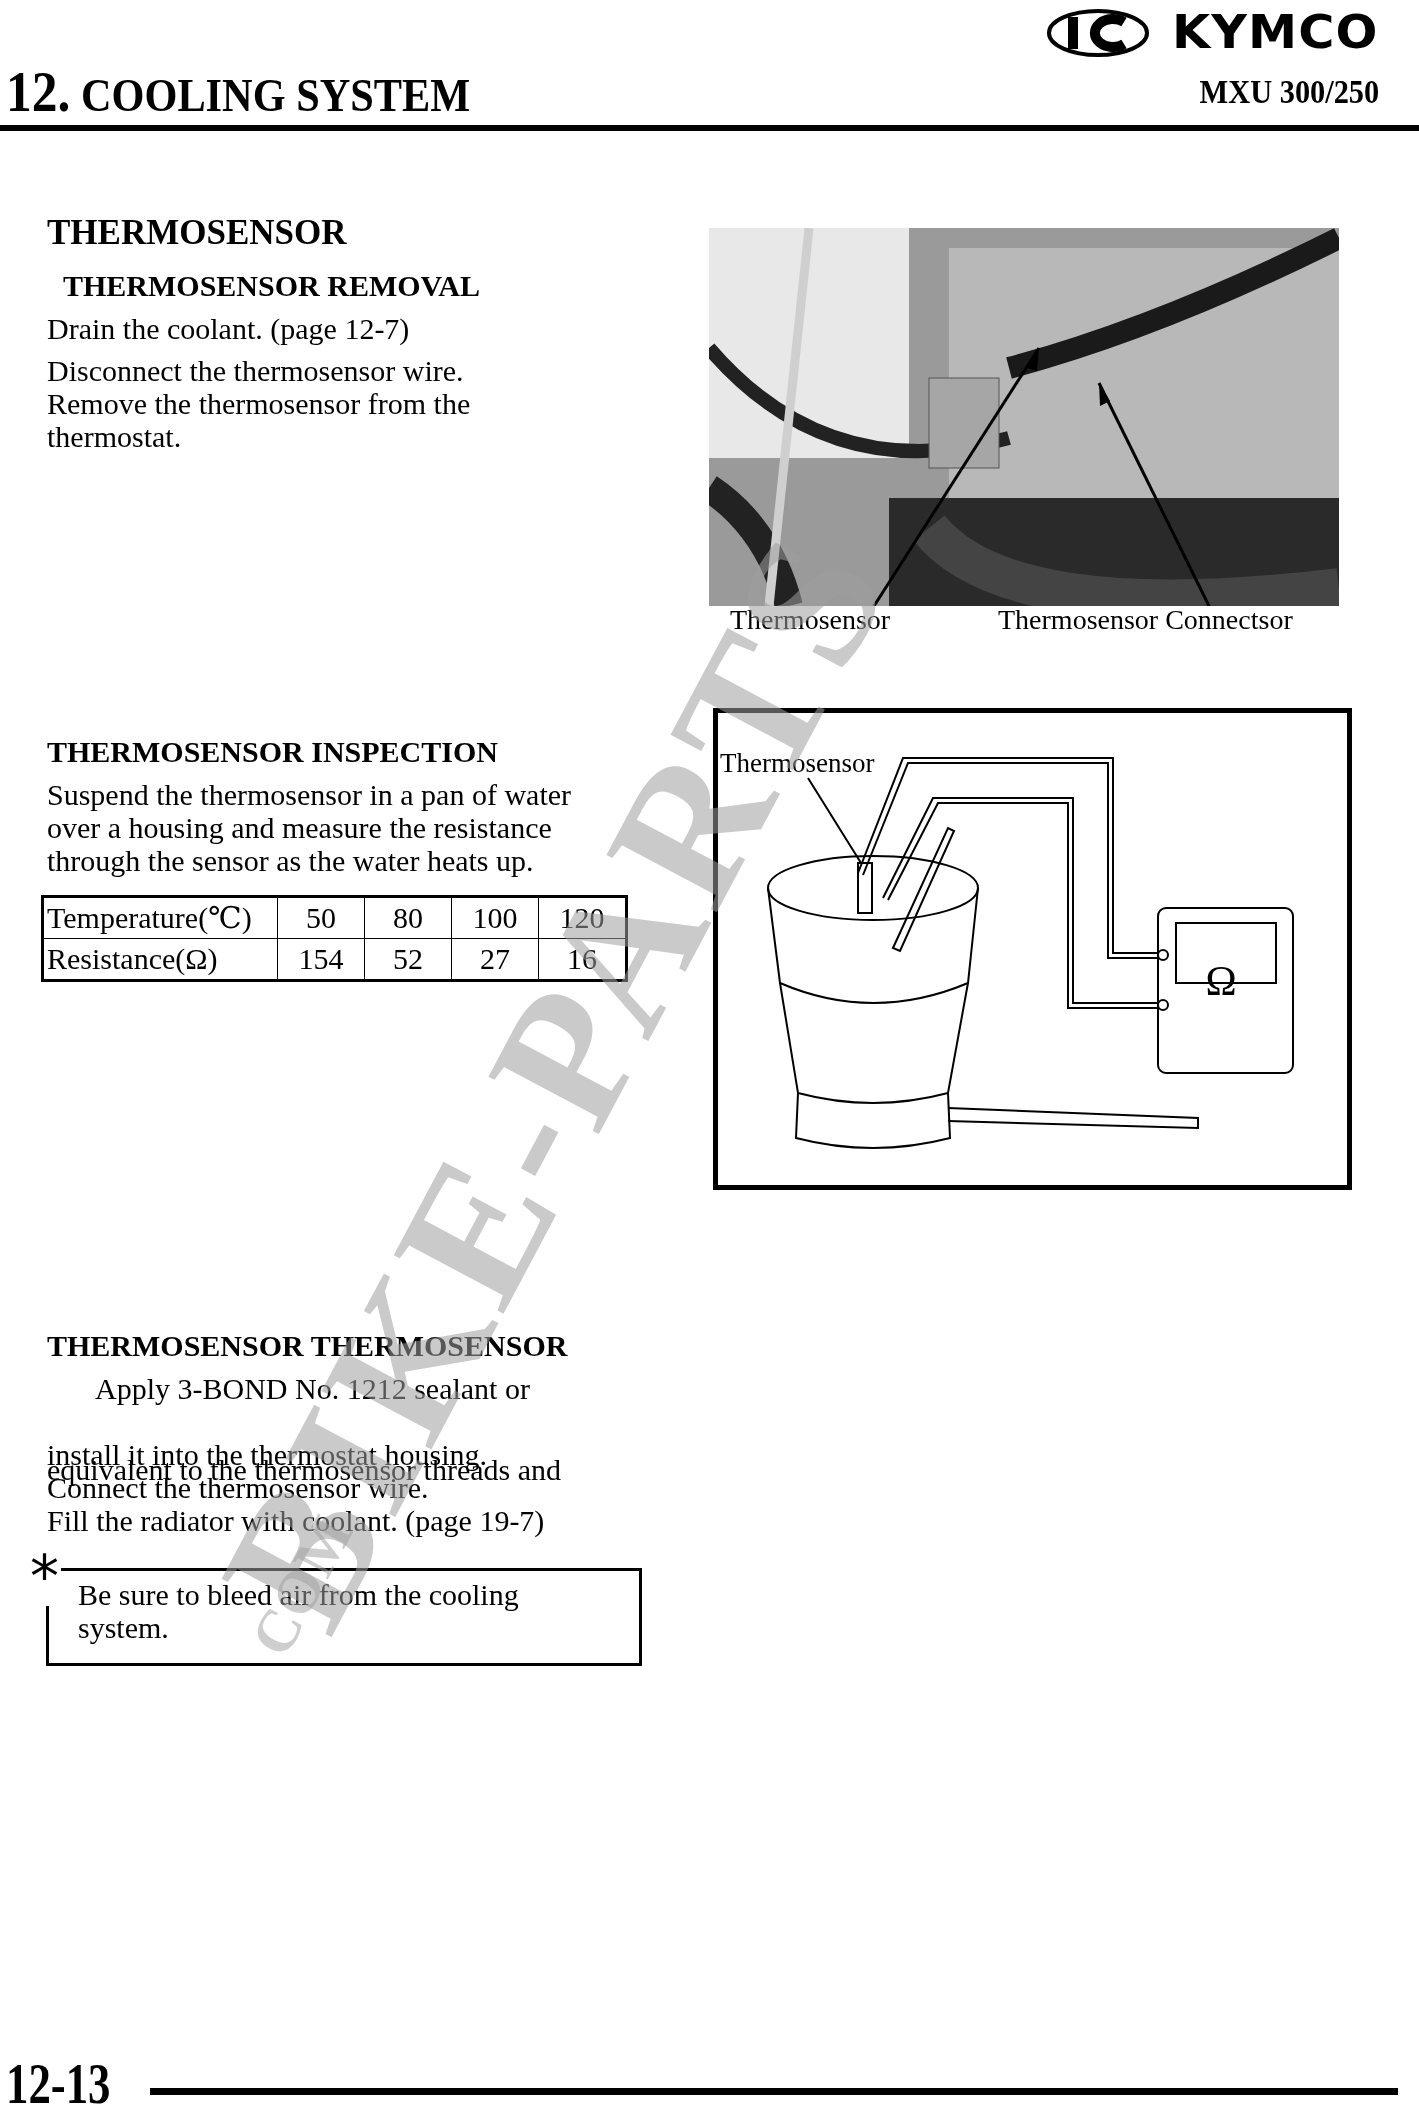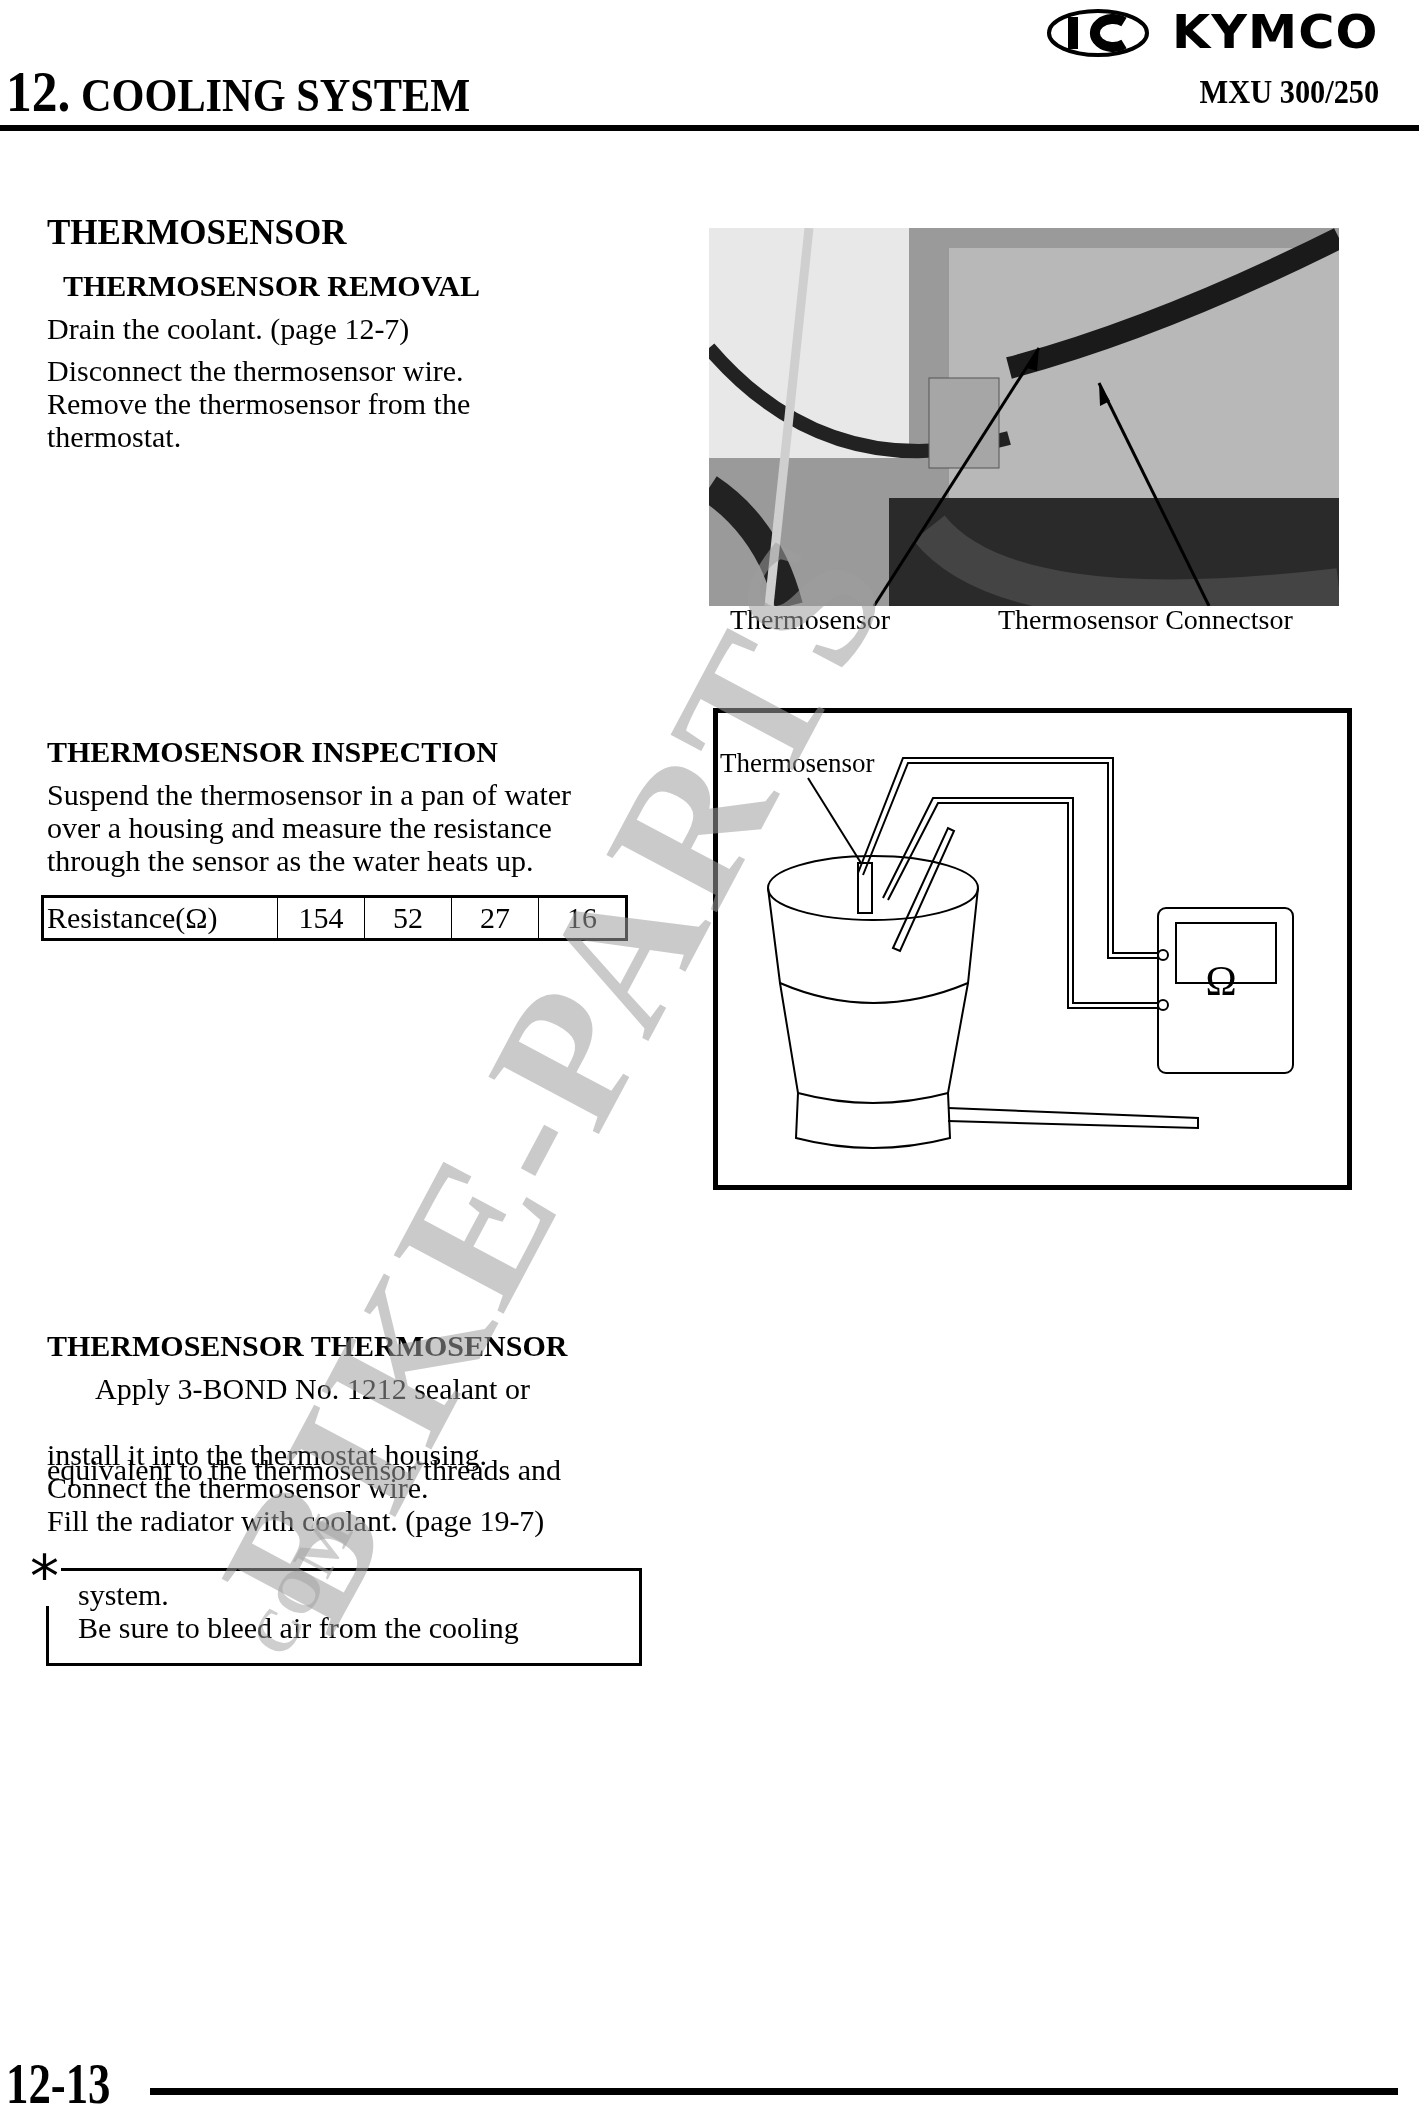--- a/index.html
+++ b/index.html
@@ -96,20 +96,27 @@
 <div class="abs cap" style="left:998px; top:605px;">Thermosensor Connectsor</div>
 
 <div class="abs h2" style="left:47px; top:734px;">THERMOSENSOR INSPECTION</div>
 <div class="abs p" style="left:47px; top:778px;">Suspend the thermosensor in a pan of water</div>
 <div class="abs p" style="left:47px; top:811px;">over a housing and measure the resistance</div>
 <div class="abs p" style="left:47px; top:844px;">through the sensor as the water heats up.</div>
 
 <div class="abs" style="left:41px; top:895px;">
   <table class="spec">
     <tbody>
+        <tr>
+      <td class="lbl">Temperature(℃)</td>
+      <td class="val">50</td>
+      <td class="val">80</td>
+      <td class="val">100</td>
+      <td class="val">120</td>
+    </tr>
     <tr>
       <td class="lbl">Resistance(Ω)</td>
       <td class="val">154</td>
       <td class="val">52</td>
       <td class="val">27</td>
       <td class="val">16</td>
     </tr>
   </tbody>
     </table>
 </div>
@@ -147,22 +154,22 @@
 <div class="abs h2" style="left:47px; top:1328px;">THERMOSENSOR THERMOSENSOR</div>
 <div class="abs p" style="left:47px; top:1372px;margin-left:48px;">Apply 3-BOND No. 1212 sealant or</div>
 <div class="abs p" style="left:47px; top:1405px;margin-top:48px;">equivalent to the thermosensor threads and</div>
 <div class="abs p" style="left:47px; top:1438px;">install it into the thermostat housing.</div>
 <div class="abs p" style="left:47px; top:1471px;">Connect the thermosensor wire.</div>
 <div class="abs p" style="left:47px; top:1504px;">Fill the radiator with coolant. (page 19-7)</div>
 
 <div class="abs note-box"></div>
 <div class="abs note-star">*</div>
 <div class="abs note-text">
+  <div>Be sure to bleed air from the cooling</div>
   <div>system.</div>
-  <div>Be sure to bleed air from the cooling</div>
 </div>
 
 <div class="abs page-num">12-13</div>
 <div class="abs footer-rule"></div>
 
 <svg class="abs watermark" viewBox="0 0 1419 2114">
   <text x="0" y="0" transform="translate(330,1640) rotate(-62)" font-family="Liberation Serif, serif" font-weight="bold" font-size="190" fill="#9e9e9e" fill-opacity="0.55" letter-spacing="6">BIKE-PARTS</text>
   <text x="0" y="0" transform="translate(285,1660) rotate(-62)" font-family="Liberation Serif, serif" font-weight="bold" font-size="60" fill="#9e9e9e" fill-opacity="0.5">COM</text>
 </svg>
 

